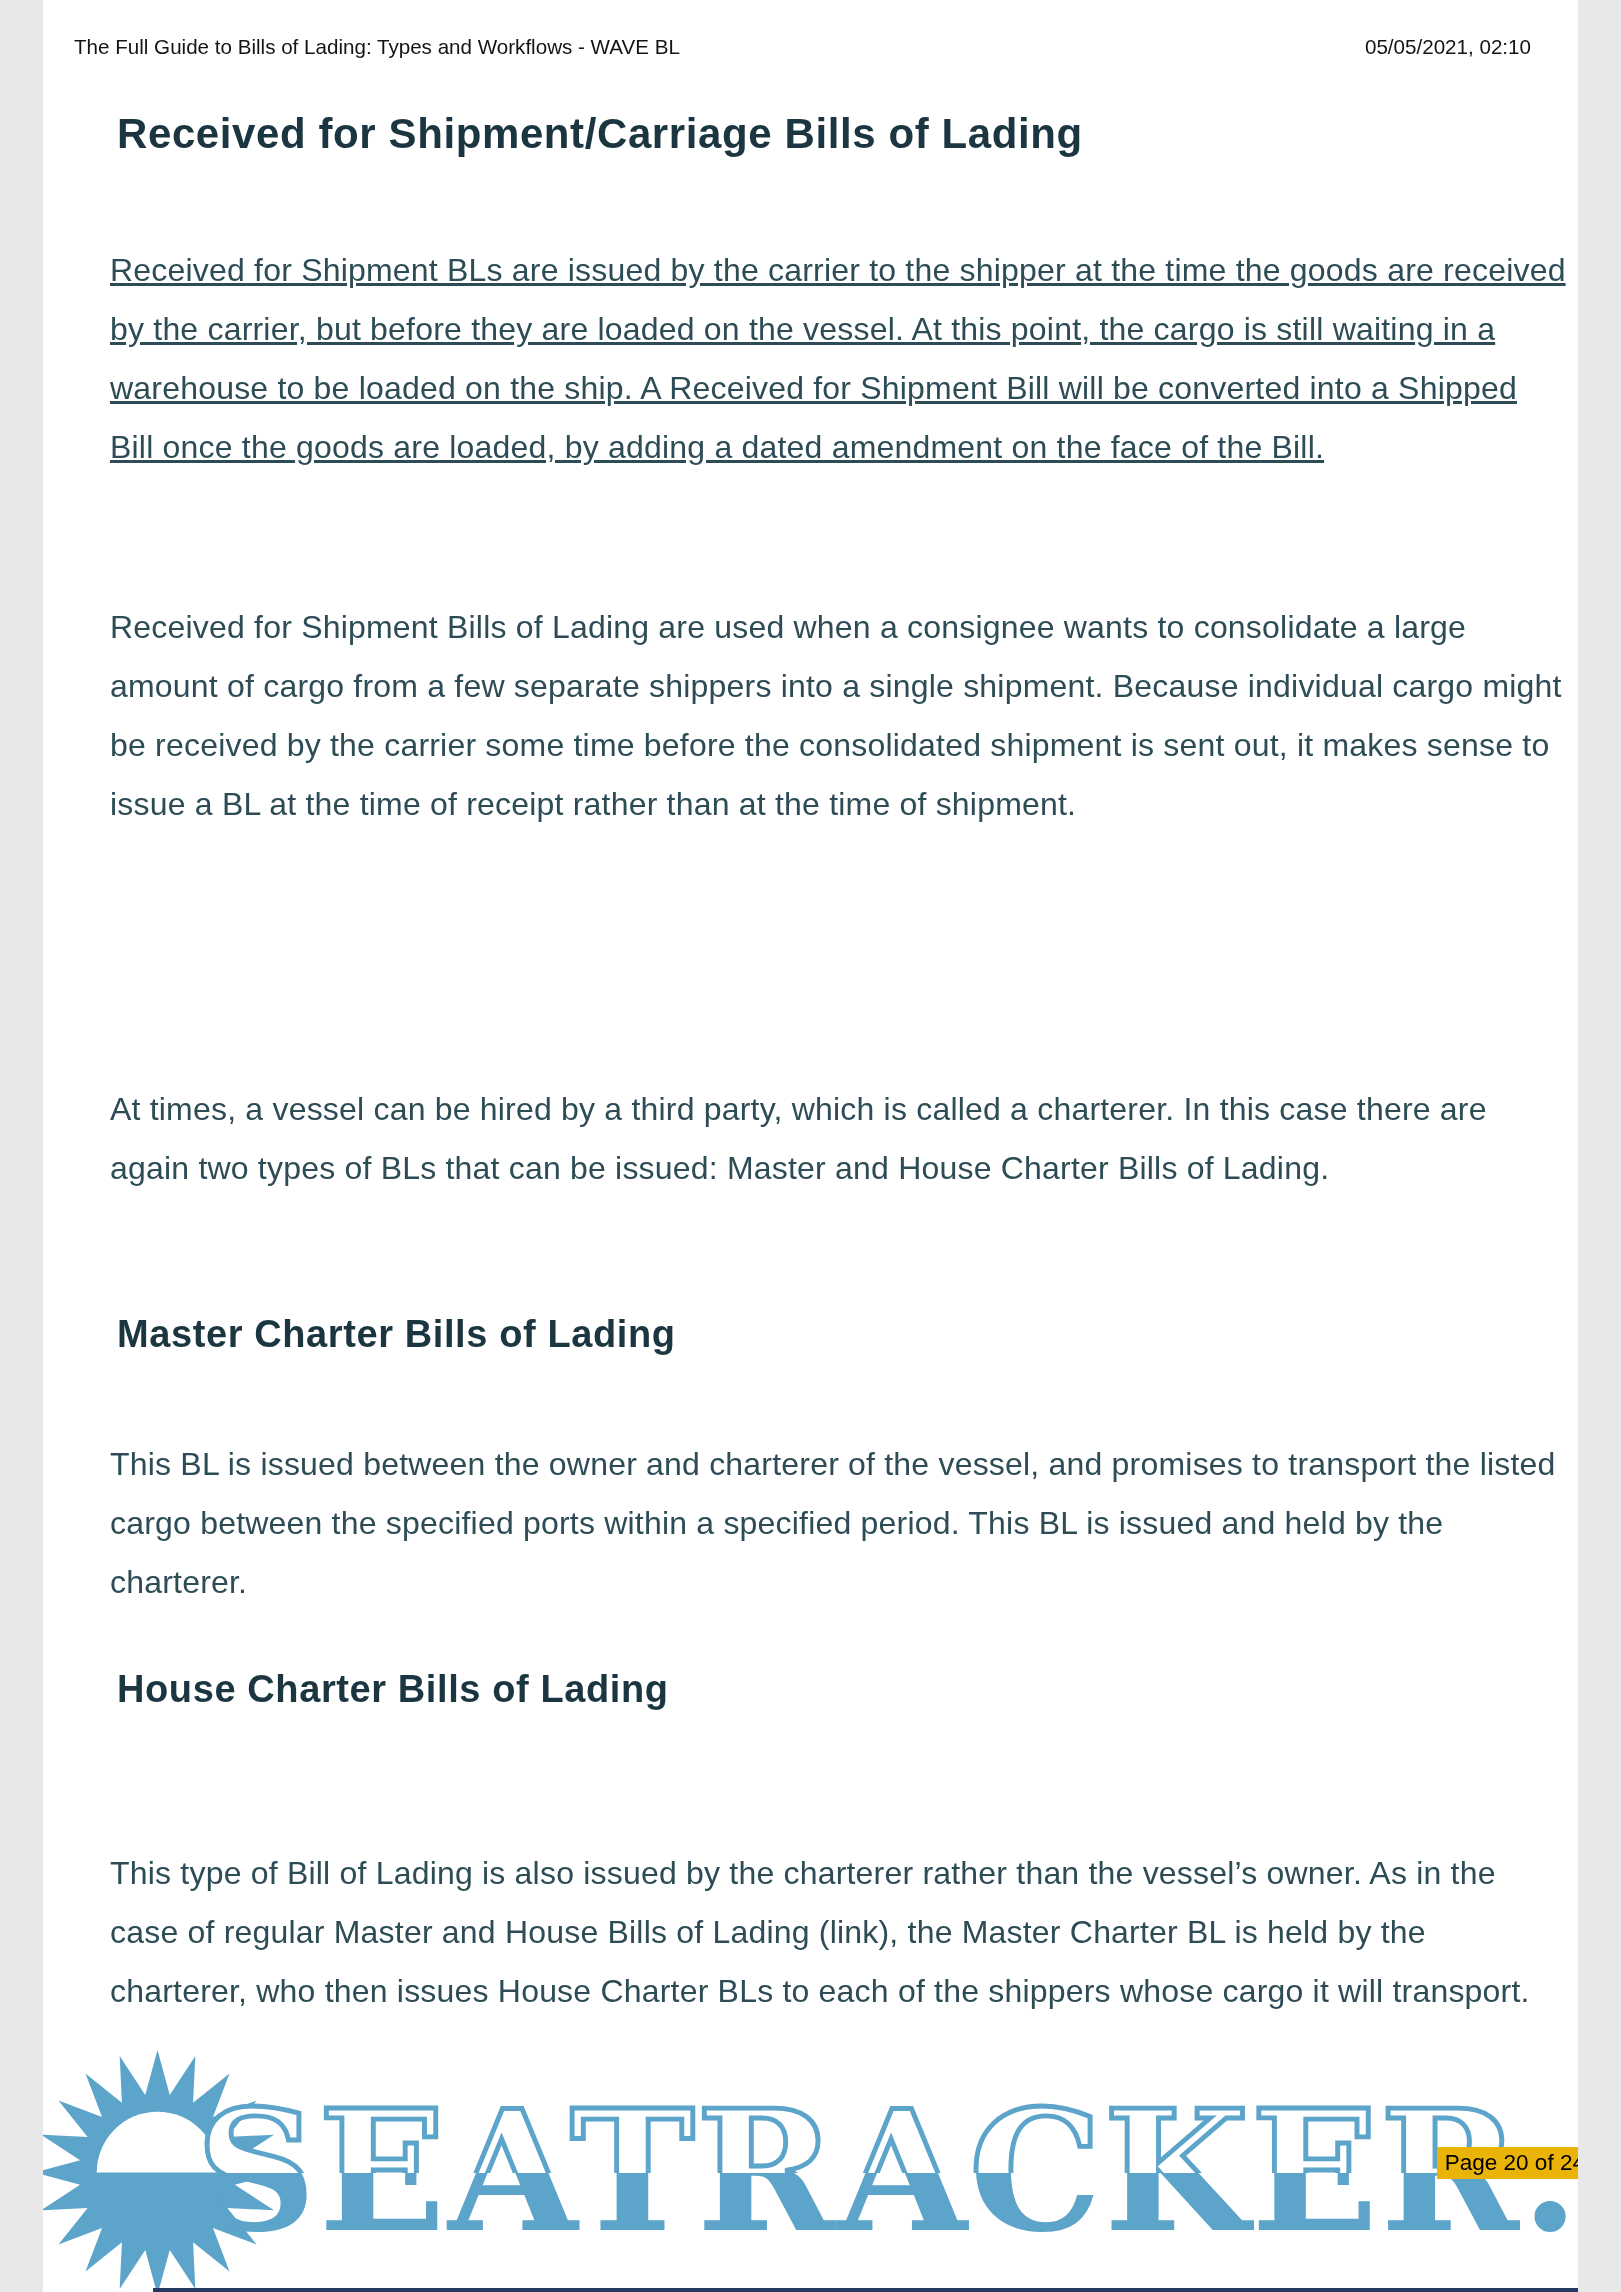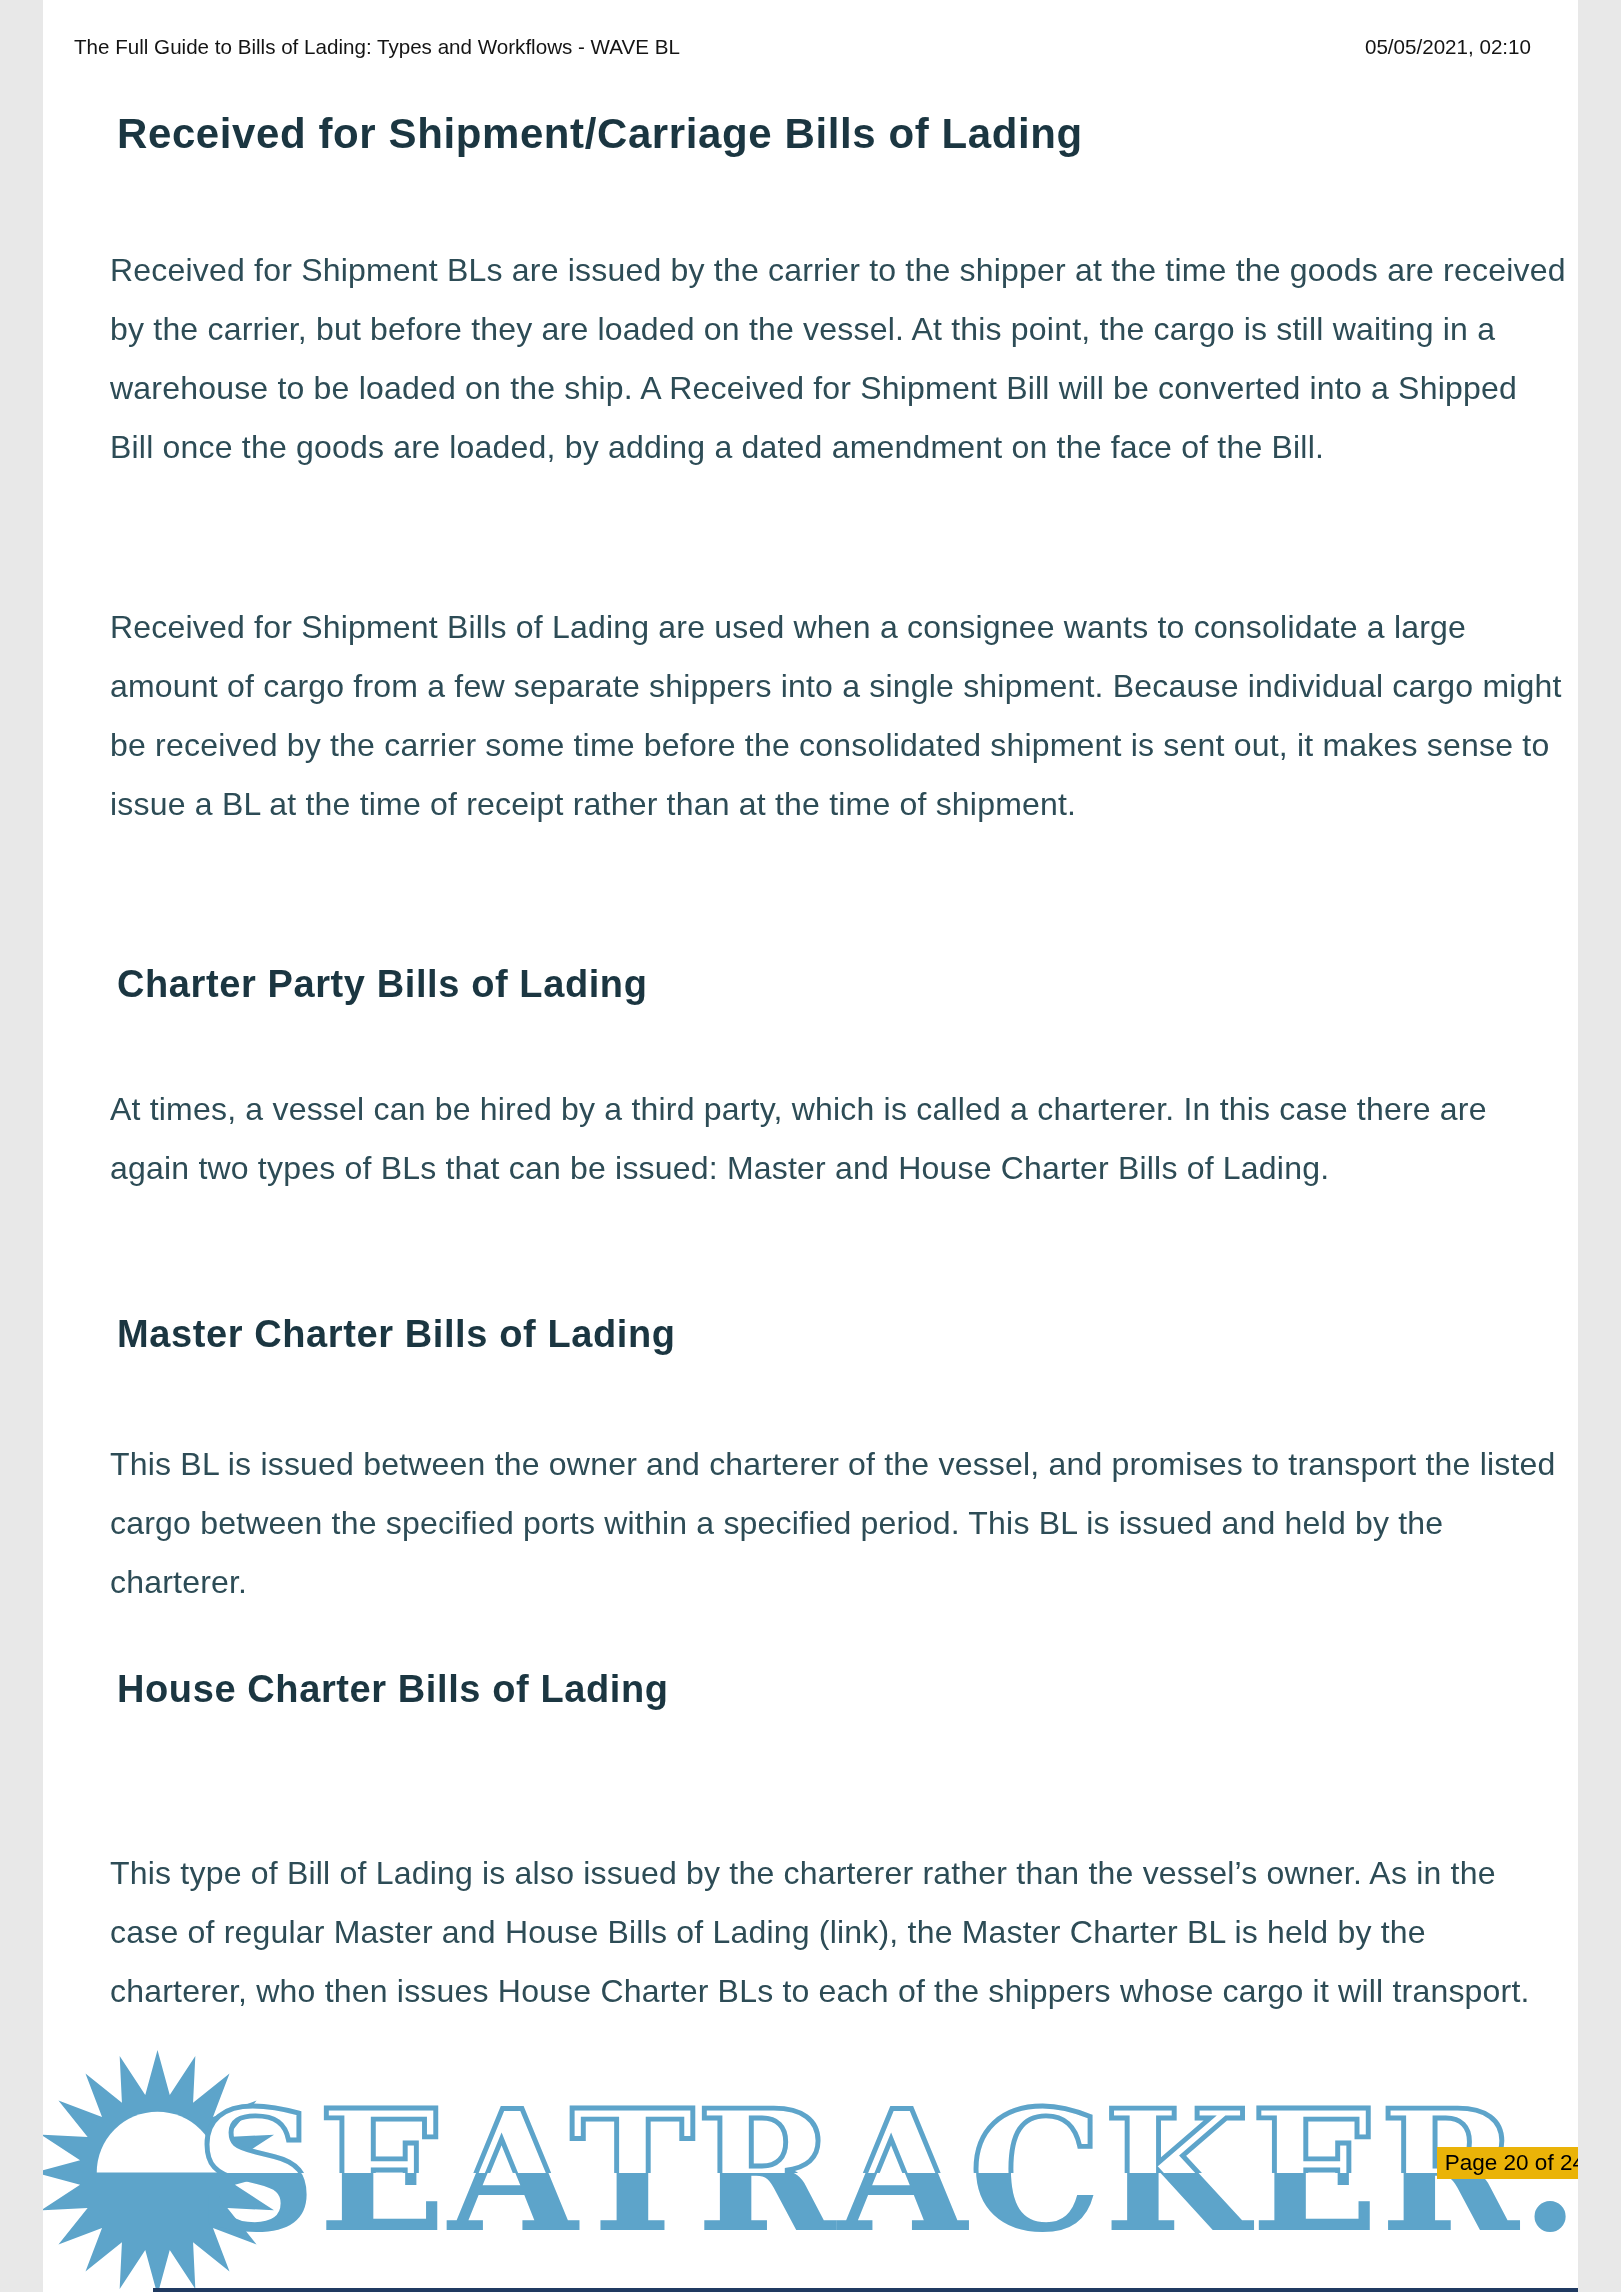--- a/index.html
+++ b/index.html
@@ -27,21 +27,21 @@
   #h2a { top:963px; }
   #h2b { top:1313px; }
   #h2c { top:1668px; }
 
   
   .para {
     position:absolute; left:67px; width:1458px; margin:0;
     font-size:32px; line-height:59px; color:#2d4c56;
     letter-spacing:0.2px;
   }
-  #p1 { top:241px; }
+  #p1 { top:241px;text-decoration:underline; }
   #p2 { top:598px; }
   #p3 { top:1080px; }
   #p4 { top:1435px; }
   #p5 { top:1844px; }
 
   
   .sun {
     position:absolute; left:-7.8px; top:2050px; width:245px; height:245px;
     z-index:1;
   }
@@ -84,21 +84,20 @@
     <span>The Full Guide to Bills of Lading: Types and Workflows - WAVE BL</span>
     <span>05/05/2021, 02:10</span>
   </div>
 
   <h1 class="h1">Received for Shipment/Carriage Bills of Lading</h1>
 
   <p class="para" id="p1">Received for Shipment BLs are issued by the carrier to the shipper at the time the goods are received by the carrier, but before they are loaded on the vessel. At this point, the cargo is still waiting in a warehouse to be loaded on the ship. A Received for Shipment Bill will be converted into a Shipped Bill once the goods are loaded, by adding a dated amendment on the face of the Bill.</p>
 
   <p class="para" id="p2">Received for Shipment Bills of Lading are used when a consignee wants to consolidate a large amount of cargo from a few separate shippers into a single shipment. Because individual cargo might be received by the carrier some time before the consolidated shipment is sent out, it makes sense to issue a BL at the time of receipt rather than at the time of shipment.</p>
 
-  <h2 class="h2" id="h2a">Charter Party Bills of Lading</h2>
 
   <p class="para" id="p3">At times, a vessel can be hired by a third party, which is called a charterer. In this case there are again two types of BLs that can be issued: Master and House Charter Bills of Lading.</p>
 
   <h2 class="h2" id="h2b">Master Charter Bills of Lading</h2>
 
   <p class="para" id="p4">This BL is issued between the owner and charterer of the vessel, and promises to transport the listed cargo between the specified ports within a specified period. This BL is issued and held by the charterer.</p>
 
   <h2 class="h2" id="h2c">House Charter Bills of Lading</h2>
 
   <p class="para" id="p5">This type of Bill of Lading is also issued by the charterer rather than the vessel’s owner. As in the case of regular Master and House Bills of Lading (link), the Master Charter BL is held by the charterer, who then issues House Charter BLs to each of the shippers whose cargo it will transport.</p>

